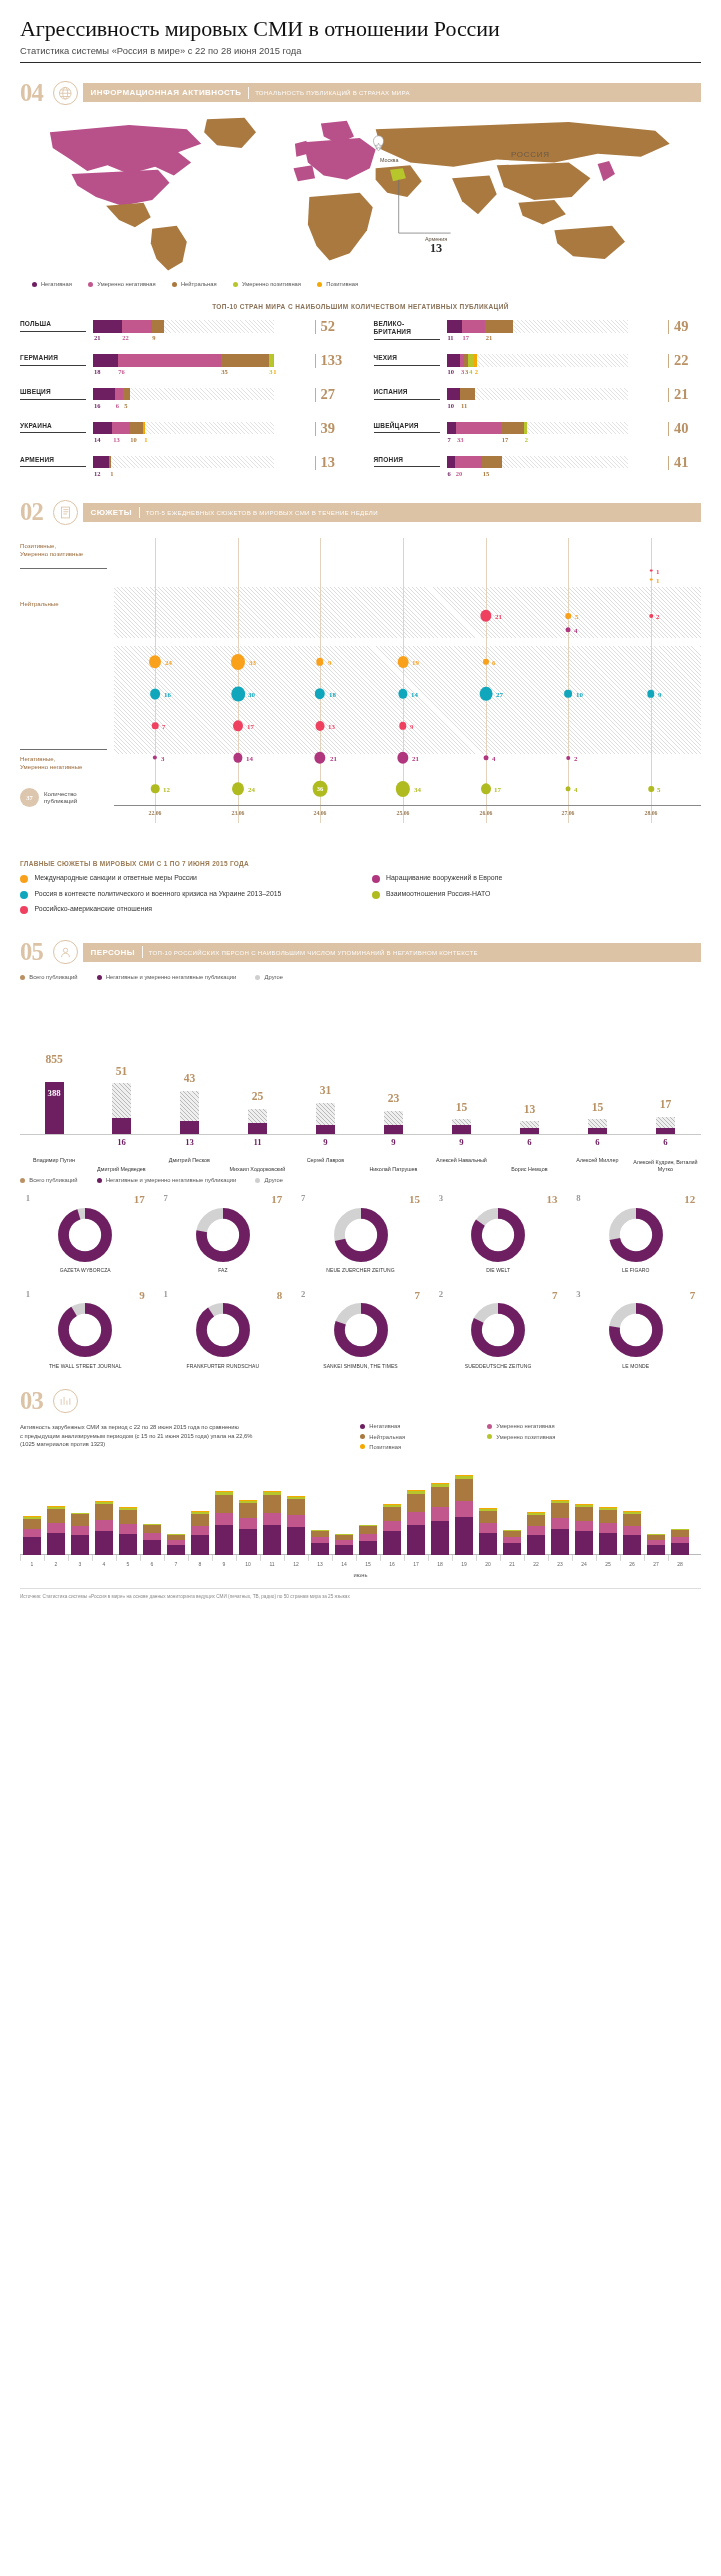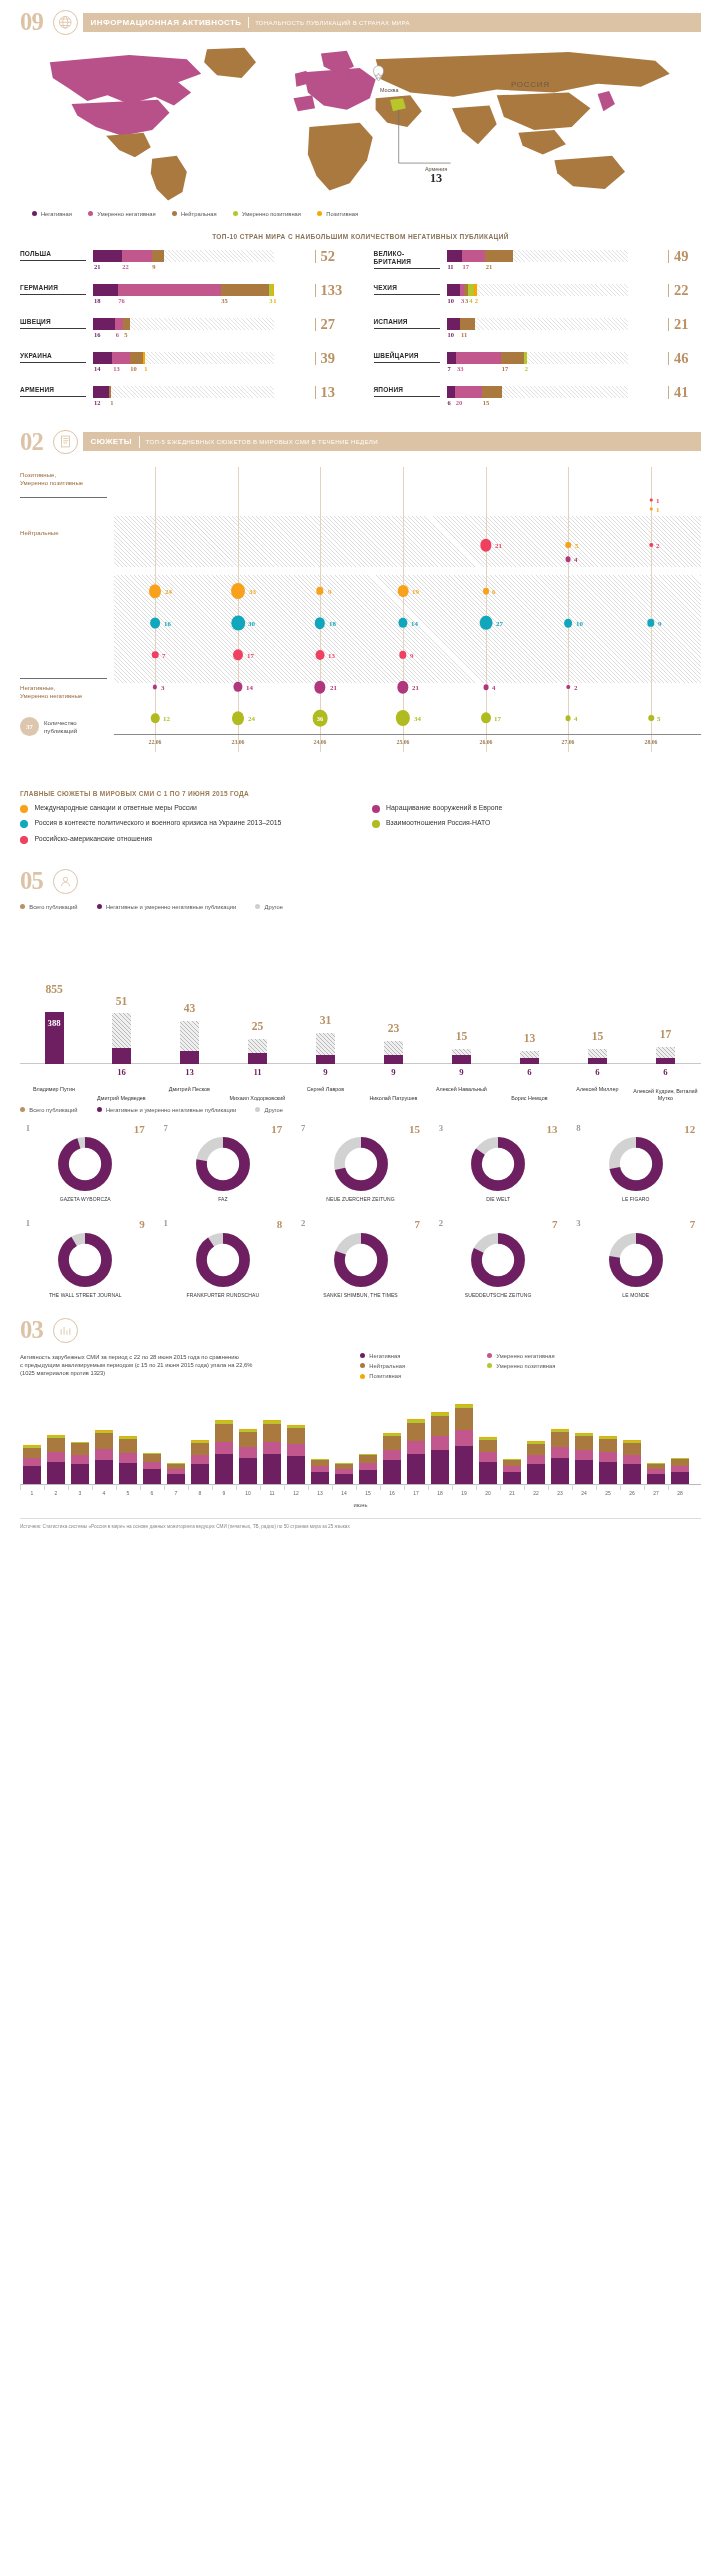--- a/index.html
+++ b/index.html
@@ -151,23 +151,28 @@
   .s5sep { position:absolute; bottom:10px; width:0.7px; height:5.8px; background:#d8d8d8;}
 
   .footer { font-size:4.7px; color:#8a8a8a; border-top:0.7px solid #dddddd;
             margin-top:10px; padding:5px 0 11.6px 0; }
 </style>
 </head>
 <body>
 
 <div class="page">
 
+  <div class="hdr">
+    <h1>Агрессивность мировых СМИ в отношении России</h1>
+    <div class="sub">Статистика системы «Россия в мире» с 22 по 28 июня 2015 года</div>
+    <div class="rule"></div>
+  </div>
 
   <div class="secbar">
-    <div class="secnum">09</div>
+    <div class="secnum">04</div>
     <div class="secicon">
       <svg width="14.5" height="14.5" viewBox="0 0 20 20" fill="none" stroke="#dcc3a6" stroke-width="1.2">
         <circle cx="10" cy="10" r="8"></circle>
           <ellipse cx="10" cy="10" rx="3.4" ry="8"></ellipse>
           <path d="M2 10h16M3.5 5.5h13M3.5 14.5h13"></path>
       </svg>
     </div>
     <div class="secbanner">
       <span class="t1">Информационная активность</span>
       <span class="divd"></span>
@@ -410,21 +415,21 @@
                 <i style="width: 23px; background: rgb(169, 121, 63);"></i>
                 <i style="width: 2.7px; background: rgb(183, 198, 43);"></i>
               </div>
               <div class="clabels" style="width: 181px;">
                 <span style="left: 0.7px; color: rgb(110, 31, 98);">7</span>
                 <span style="left: 10.2px; color: rgb(194, 87, 142);">33</span>
                 <span style="left: 55px; color: rgb(169, 121, 63);">17</span>
                 <span style="left: 78px; color: rgb(183, 198, 43);">2</span>
               </div>
             </div>
-            <div class="ctot">46</div>
+            <div class="ctot">40</div>
           </div>
         </div>
         <div class="crow">
           <div class="line">
             <div class="cname" style="white-space: pre-line;">Япония</div>
             <div class="cbarwrap">
               <div class="cbar" style="width: 181px;">
                 <i style="width: 8.1px; background: rgb(110, 31, 98);"></i>
                 <i style="width: 27px; background: rgb(194, 87, 142);"></i>
                 <i style="width: 20.4px; background: rgb(169, 121, 63);"></i>
@@ -588,20 +593,25 @@
   </div>
 
   <div class="secbar" style="margin-top:19px;">
     <div class="secnum">05</div>
     <div class="secicon">
       <svg width="13" height="13" viewBox="0 0 18 18" fill="none" stroke="#dcc3a6" stroke-width="1.2">
         <circle cx="9" cy="6" r="3"></circle>
           <path d="M3.5 15.5c0-3.3 2.5-5.5 5.5-5.5s5.5 2.2 5.5 5.5"></path>
       </svg>
     </div>
+    <div class="secbanner">
+      <span class="t1">Персоны</span>
+      <span class="divd"></span>
+      <span class="t2">Топ-10 российских персон с наибольшим числом упоминаний в негативном контексте</span>
+    </div>
   </div>
   <div class="keyrow" id="s3-legend">
       <div class="k">
         <span class="dot" style="background: rgb(185, 145, 100);"></span>
         <span>Всего публикаций</span>
       </div>
       <div class="k">
         <span class="dot" style="background: rgb(110, 31, 98);"></span>
         <span>Негативные и умеренно негативные публикации</span>
       </div>

